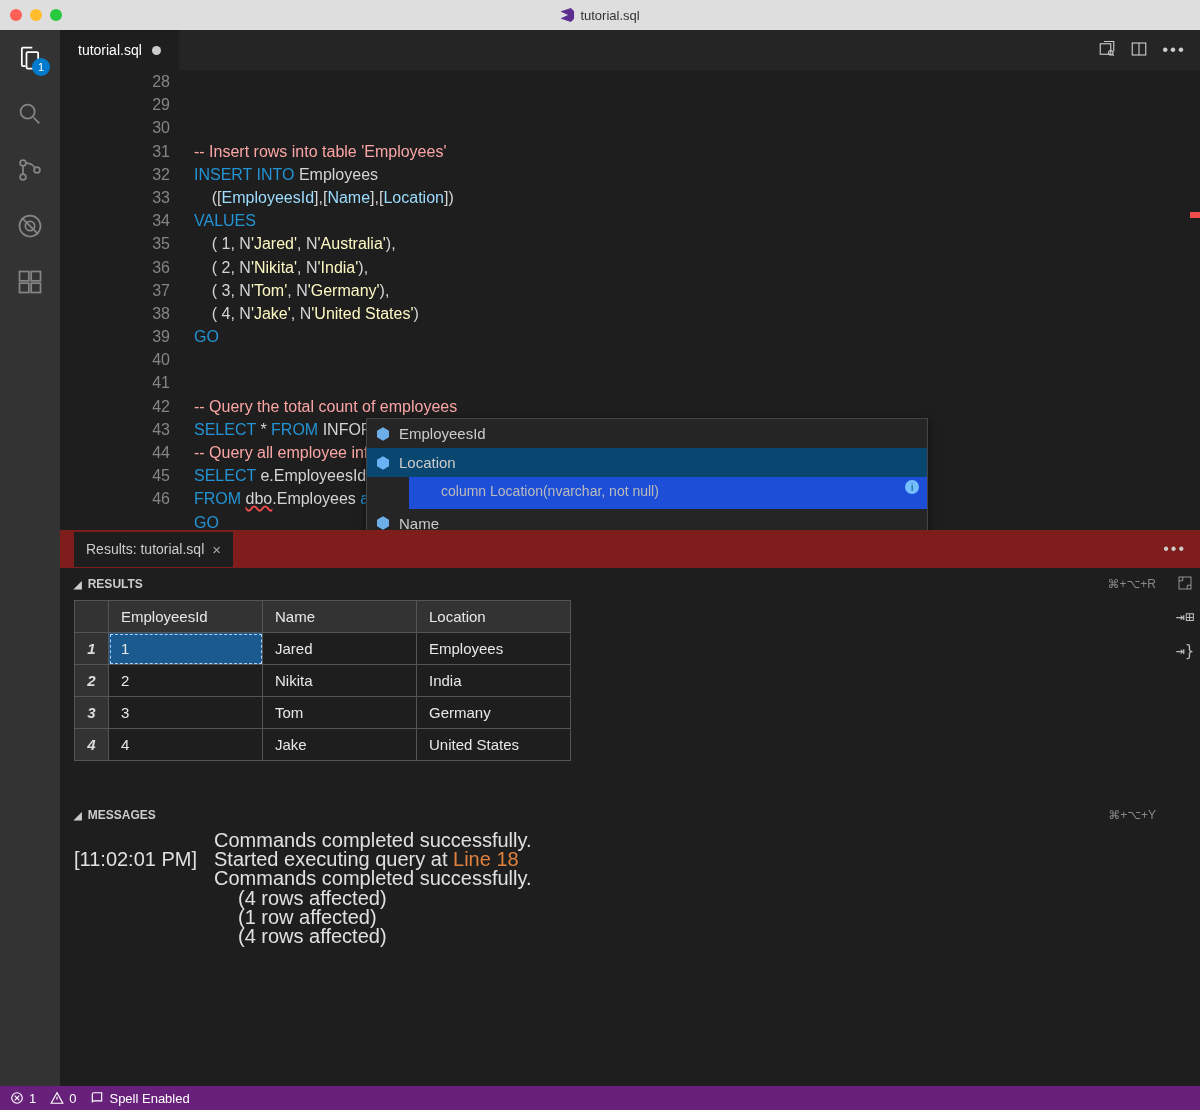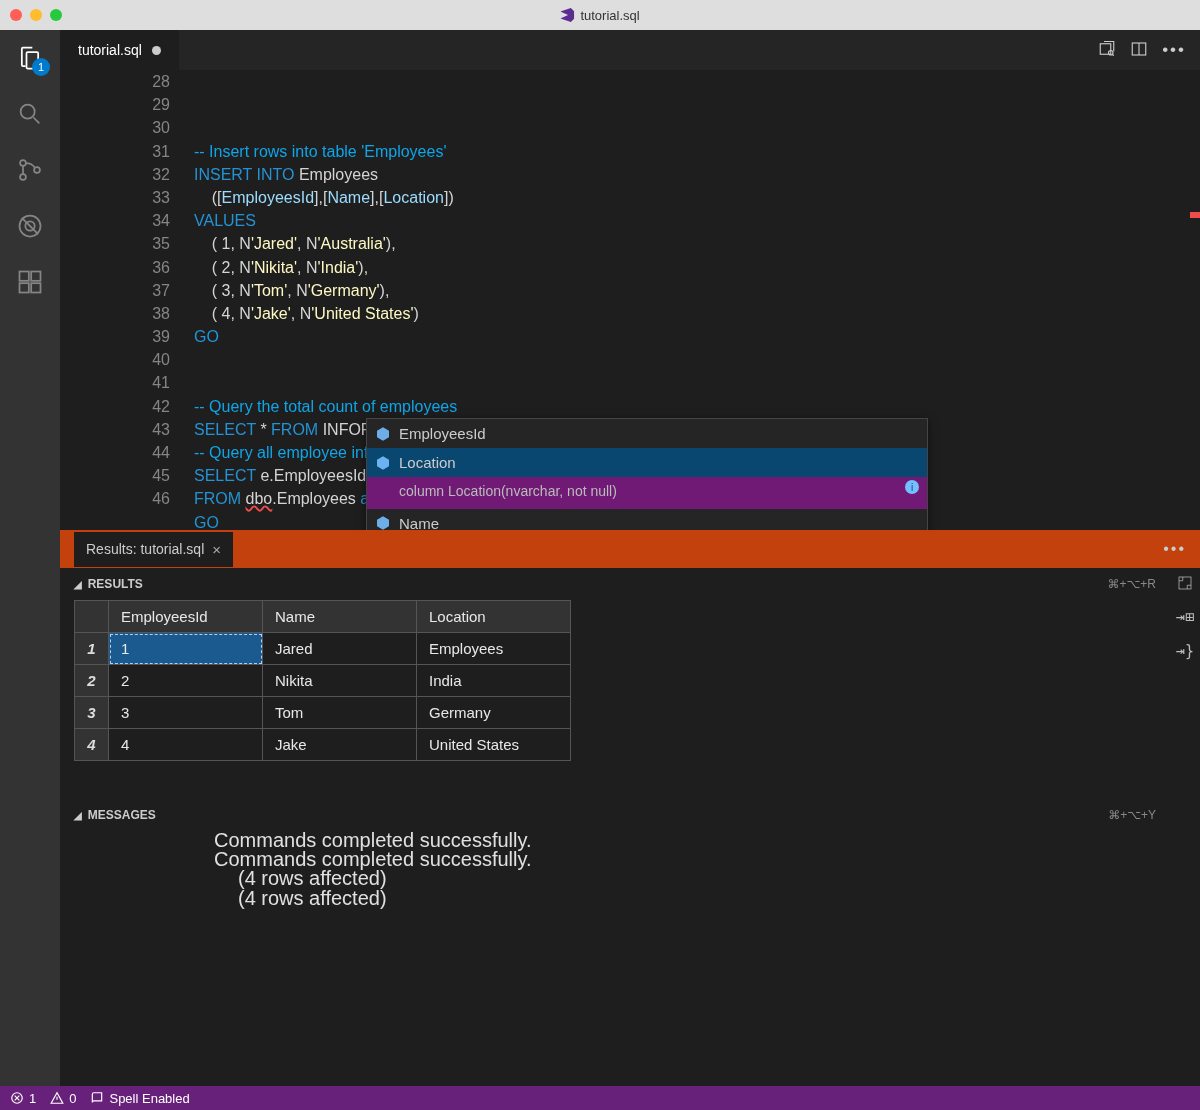--- a/index.html
+++ b/index.html
@@ -18,33 +18,33 @@
 .content { flex:1; display:flex; flex-direction:column; background:#1e1e1e; min-width:0; }
 .tabbar { height:40px; background:#252526; display:flex; align-items:center; }
 .tab { height:40px; padding:0 18px; background:#1e1e1e; color:#fff; display:flex; align-items:center; gap:10px; font-size:14px; border-right:1px solid #252526;}
 .tab-dot { width:9px; height:9px; border-radius:50%; background:#ccc; }
 .tab-actions { margin-left:auto; display:flex; gap:14px; padding-right:14px; color:#ccc; }
 .tab-actions svg { width:18px; height:18px; stroke:#ccc; }
 .editor { flex:0 0 460px; position:relative; font-family:Liberation Sans, sans-serif; font-size:16px; line-height:23.2px; display:flex; overflow:hidden; }
 .gutter { width:134px; text-align:right; padding-right:24px; color:#858585; user-select:none; }
 .code { flex:1; color:#d4d4d4; white-space:pre; position:relative; }
 .ln { height:23.2px; }
-.tok-kw{color:#2393d3;} .tok-str{color:#fef9c3;} .tok-comment{color:#0ea5e9;} .tok-col{color:#9cdcfe;} .tok-id{color:#d4d4d4;}
+.tok-kw{color:#2393d3;} .tok-str{color:#fef9c3;} .tok-comment{color:#fca5a5;} .tok-col{color:#9cdcfe;} .tok-id{color:#d4d4d4;}
 .cursor { display:inline-block; width:1px; height:19px; background:#aeafad; vertical-align:middle; }
 .squiggle { text-decoration:underline wavy #f14c4c; text-decoration-thickness:1.5px; }
 .intellisense { position:absolute; left:306px; top:348px; width:562px; background:#252526; border:1px solid #454545; font-size:15px; box-shadow:0 2px 8px rgba(0,0,0,.5); }
 .isi { display:flex; align-items:center; padding:3px 8px; gap:8px; }
 .isi.sel { background:#094771; }
 .isi-icon { width:16px; height:16px; flex-shrink:0; }
-.isi-detail { padding:3px 8px 5px 32px; background:#701a75; color:#bbbbbb; font-size:14px; display:flex; }
+.isi-detail { padding:3px 8px 5px 32px; background:#1d4ed8; color:#bbbbbb; font-size:14px; display:flex;margin-left:42px; }
 .isi-info { width:14px; height:14px; border-radius:50%; background:#75beff; margin-left:auto; color:#094771; font-size:10px; display:flex; align-items:center; justify-content:center; }
 .minimap { position:absolute; right:0; top:0; width:20px; height:100%; }
 .minimap-err { position:absolute; right:0; top:142px; width:10px; height:6px; background:#f14c4c; }
 .panel { flex:1; display:flex; flex-direction:column; background:#1e1e1e; }
-.panel-tabs { height:38px; background:#c2410c; display:flex; align-items:center; padding:0 14px; }
+.panel-tabs { height:38px; background:#7f1d1d; display:flex; align-items:center; padding:0 14px; }
 .panel-tab { color:#ccc; font-size:14px; display:flex; align-items:center; gap:8px; padding:9px 12px; background:#1e1e1e;}
 .panel-tab .close { cursor:pointer; font-size:15px; color:#aaa; }
 .panel-actions { margin-left:auto; color:#ccc; font-size:16px; letter-spacing:2px; cursor:pointer; }
 .panel-body { flex:1; overflow:auto; padding:0 0 0 10px; display:flex; }
 .panel-left { flex:1; }
 .section-header { color:#ccc; font-size:12px; font-weight:700; padding:9px 4px; display:flex; align-items:center; }
 .section-header .tri { font-size:10px; margin-right:6px;}
 .section-header .shortcut { margin-left:auto; color:#888; font-weight:400; padding-right:10px;}
 table.results { border-collapse:collapse; font-size:15px; color:#e8e8e8; margin-left:4px; }
 table.results th, table.results td { border:1px solid #555; padding:7px 12px; text-align:left; font-weight:400; }
@@ -249,22 +249,24 @@
             </table>
 
           <div class="messages">
             <div class="section-header">
               <span class="tri">◢</span>
               <span>MESSAGES</span>
               <span class="shortcut">⌘+⌥+Y</span>
             </div>
             <div class="msg-body" id="msg-body">
                 <div class="msg-indent"><span>Commands completed successfully.</span></div>
+                <div><span class="ts" style="display:inline-block;width:140px">[11:02:01 PM]</span><span>Started executing query at </span><span class="line-link">Line 18</span></div>
                 <div class="msg-indent"><span>Commands completed successfully.</span></div>
                 <div class="msg-indent2"><span>(4 rows affected)</span></div>
+                <div class="msg-indent2"><span>(1 row affected)</span></div>
                 <div class="msg-indent2"><span>(4 rows affected)</span></div>
               </div>
           </div>
         </div>
         <div class="panel-right">
           <svg viewBox="0 0 24 24">
               <rect x="4" y="4" width="16" height="16"></rect>
               <path d="M9 4v5H4M15 20v-5h5"></path>
             </svg>
           <span class="ico" style="font-family:monospace">⇥⊞</span>

